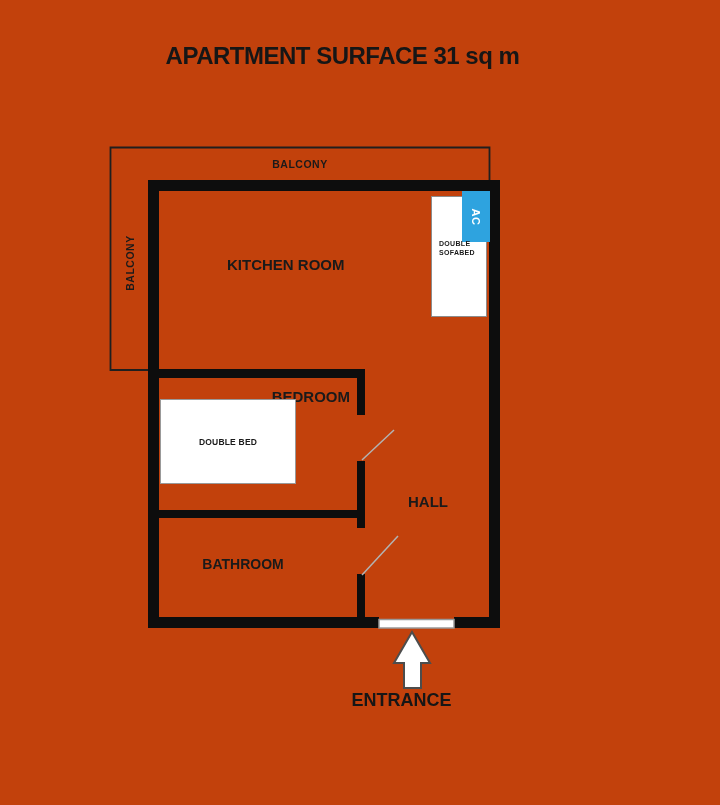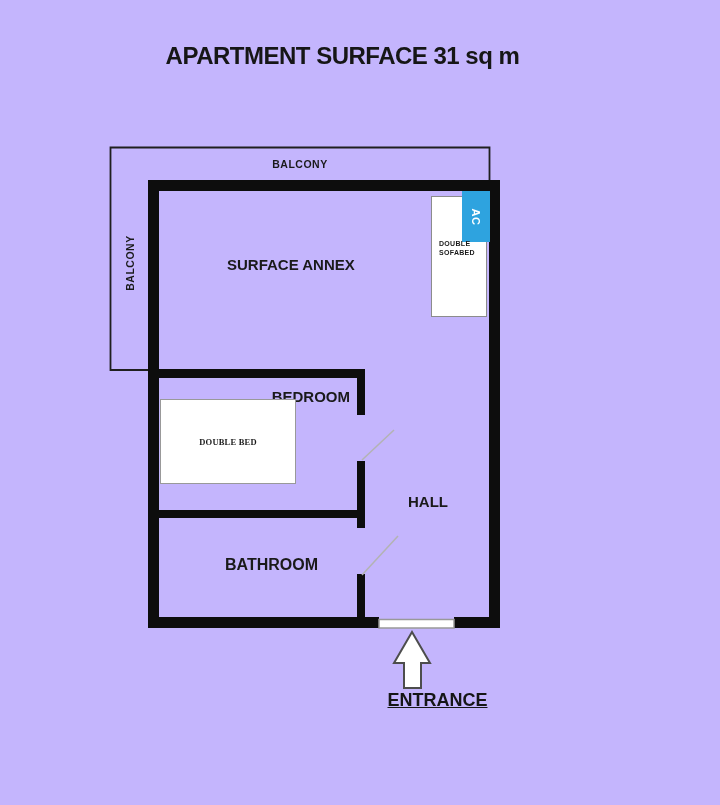--- a/index.html
+++ b/index.html
@@ -5,21 +5,21 @@
   html, body {
     margin: 0;
     padding: 0;
     background: #ffffff;
     font-family: "Liberation Sans", "DejaVu Sans", sans-serif;
   }
   #canvas {
     position: relative;
     width: 720px;
     height: 805px;
-    background: #c4b5fd;
+    background: #c2410c;
     overflow: hidden;
     color: #1a1a1a;
   }
   .abs { position: absolute; }
   #plan-svg { position: absolute; left: 0; top: 0; }
 
   .title {
     left: 100px; top: 42px; width: 485px;
     text-align: center;
     font-size: 24px; font-weight: bold; letter-spacing: -0.5px;
@@ -58,36 +58,35 @@
     color: #ffffff; font-size: 11px; font-weight: bold;
     transform: rotate(90deg); letter-spacing: 0.5px;
   }
   .bedroom-label {
     left: 238px; top: 376px; width: 112px;
     text-align: right; font-size: 15px; font-weight: bold; margin-top: 12px;
   }
   .bed-box {
     left: 160px; top: 399px; width: 134px; height: 83px;
     border: 1.5px solid #999999; background: #ffffff;
-    display: flex; align-items: center; justify-content: center; font-family: Liberation Serif, serif;
+    display: flex; align-items: center; justify-content: center;
   }
   .bed-label { font-size: 8.5px; font-weight: bold; letter-spacing: 0.2px; }
   .hall-label {
     left: 408px; top: 493px; width: 60px;
     font-size: 15px; font-weight: bold;
   }
   .bathroom-label {
     left: 168px; top: 556px; width: 150px;
-    text-align: right; font-size: 16px; font-weight: bold;
+    text-align: center; font-size: 14px; font-weight: bold;
   }
   .entrance-label {
-    left: 360px; top: 690px; width: 155px;
+    left: 324px; top: 690px; width: 155px;
     text-align: center; font-size: 18px; font-weight: bold;
     color: #161616;
-    text-decoration: underline;
   }
 </style>
 </head>
 <body>
 
 <div id="canvas">
 
   <svg id="plan-svg" width="720" height="805" viewBox="0 0 720 805">
 
     <path d="M 149,370 L 110.5,370 L 110.5,147.5 L 489.5,147.5 L 489.5,181" fill="none" stroke="#1f1f1f" stroke-width="1.8"></path>
@@ -112,21 +111,21 @@
 
     <polygon points="412,632 430,663 421,663 421,688 404,688 404,663 394,663" fill="#ffffff" stroke="#4d4d4d" stroke-width="2" stroke-linejoin="miter"></polygon>
   </svg>
 
   <div class="abs title">APARTMENT SURFACE 31 sq m</div>
 
   <div class="abs balcony-top-label">BALCONY</div>
   <div class="abs balcony-left-label">BALCONY</div>
 
   <div class="abs living-room-label">
-    <div>SURFACE ANNEX</div>
+    <div>KITCHEN ROOM</div>
   </div>
 
   <div class="abs sofabed-box"></div>
   <div class="abs ac-box" style="background-color: rgb(46, 163, 223);">
     <span class="ac-label">AC</span>
   </div>
   <div class="abs sofabed-label">
     <div>DOUBLE</div>
     <div>SOFABED</div>
   </div>

